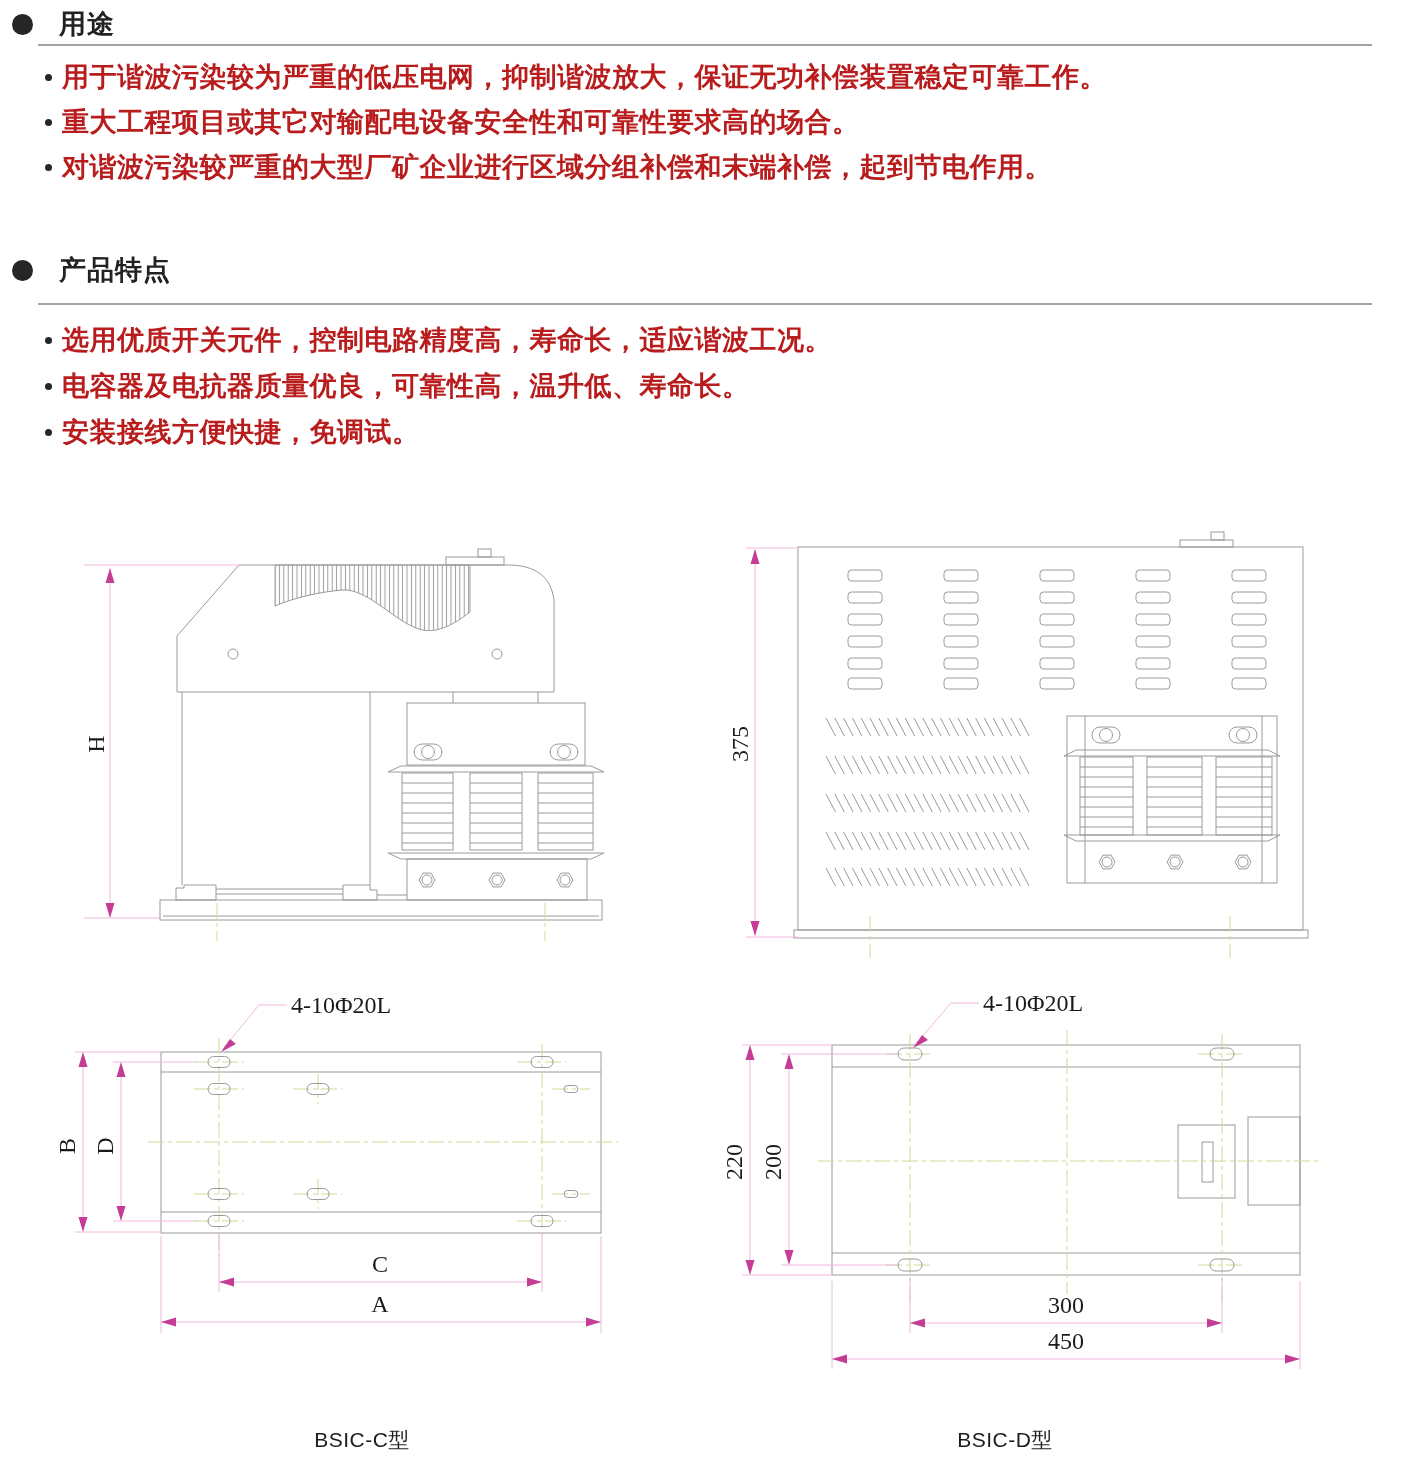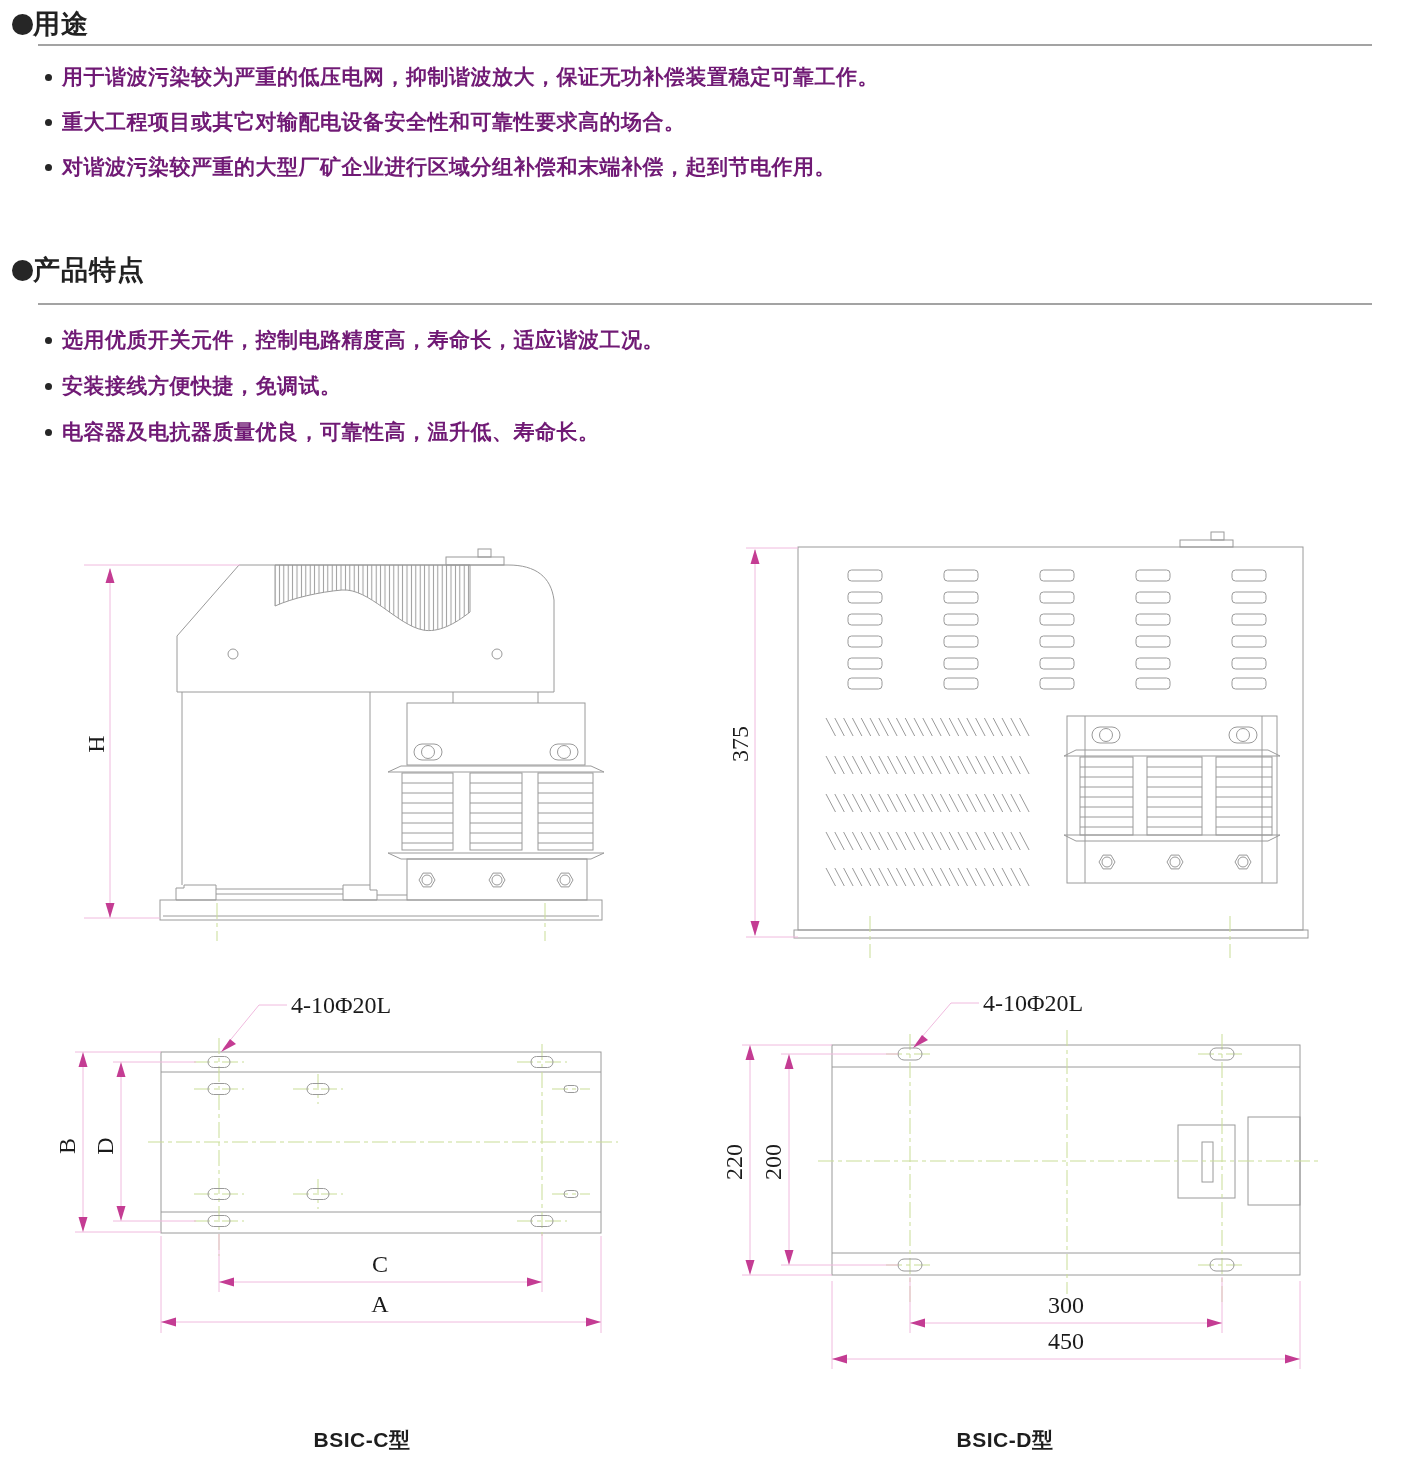--- a/index.html
+++ b/index.html
@@ -1,30 +1,30 @@
 <!DOCTYPE html>
 <html><head>
 <meta charset="utf-8">
 <style>
   html,body{margin:0;padding:0;}
   body{
     width:1405px;height:1464px;position:relative;background:#ffffff;
     font-family:"Liberation Sans","DejaVu Sans",sans-serif;color:#2e2e2e;
     overflow:hidden;
   }
-  .sec-header{position:absolute;left:12px;display:flex;align-items:center;gap:0;}
+  .sec-header{position:absolute;left:12px;display:flex;align-items:center;gap:26px;}
   .sec-dot{width:21px;height:21px;border-radius:50%;background:#262626;flex:0 0 auto;}
   .sec-title{font-size:27px;font-weight:bold;color:#222;letter-spacing:1px;}
   .rule{position:absolute;left:38px;width:1334px;height:2px;background:#a3a3a3;}
   .bullets{position:absolute;left:45px;width:1320px;}
   .bullet-row{display:flex;align-items:center;line-height:30px;margin-bottom:15px;}
   .features .bullet-row{margin-bottom:16px;}
   .bdot{width:7px;height:7px;border-radius:50%;background:#262626;margin-right:10px;flex:0 0 auto;}
-  .btxt{font-size:21px;font-weight:bold;color:#701a75;letter-spacing:0.5px;white-space:nowrap;}
-  .caption{position:absolute;width:200px;text-align:center;font-size:21px;font-weight:bold;color:#1d1d1d;letter-spacing:0.5px;}
+  .btxt{font-size:27px;font-weight:bold;color:#b91c1c;letter-spacing:0.5px;white-space:nowrap;}
+  .caption{position:absolute;width:200px;text-align:center;font-size:21px;font-weight:normal;color:#1d1d1d;letter-spacing:0.5px;}
   svg{position:absolute;left:0;top:0;}
   .ln{stroke:#9a9a9a;stroke-width:1;fill:none;}
   .dim{stroke:#f0bade;stroke-width:1;fill:none;}
   .arr{fill:#c43c93;stroke:none;}
   .cl{stroke:#c9dd97;stroke-width:1;fill:none;stroke-dasharray:16 4 4 4;}
   .dtx{font-family:"Liberation Serif","DejaVu Serif",serif;font-size:24px;fill:#1b1b1b;}
 </style>
 </head>
 <body>
 
@@ -505,22 +505,22 @@
 </div>
 <div class="rule" style="top:303px;"></div>
 
 <div class="bullets features" style="top:325px;">
   <div class="bullet-row">
     <span class="bdot"></span>
     <span class="btxt">选用优质开关元件，控制电路精度高，寿命长，适应谐波工况。</span>
   </div>
   <div class="bullet-row">
     <span class="bdot"></span>
-    <span class="btxt">安装接线方便快捷，免调试。</span>
+    <span class="btxt">电容器及电抗器质量优良，可靠性高，温升低、寿命长。</span>
   </div>
   <div class="bullet-row">
     <span class="bdot"></span>
-    <span class="btxt">电容器及电抗器质量优良，可靠性高，温升低、寿命长。</span>
+    <span class="btxt">安装接线方便快捷，免调试。</span>
   </div>
 </div>
 
 <div class="caption" style="left:262px;top:1426px;">BSIC-C型</div>
 <div class="caption" style="left:905px;top:1426px;">BSIC-D型</div>
 
 </body></html>

